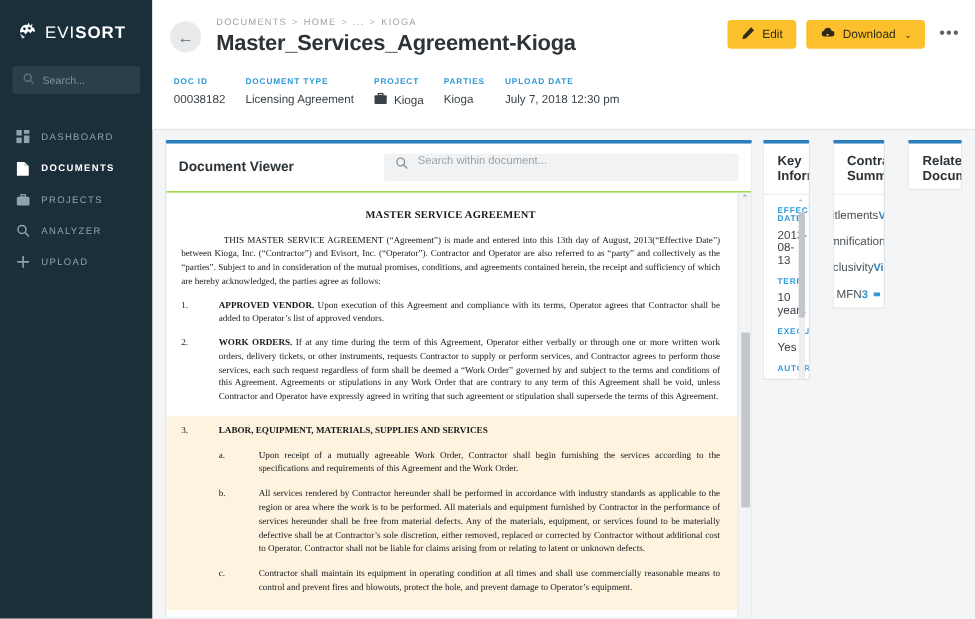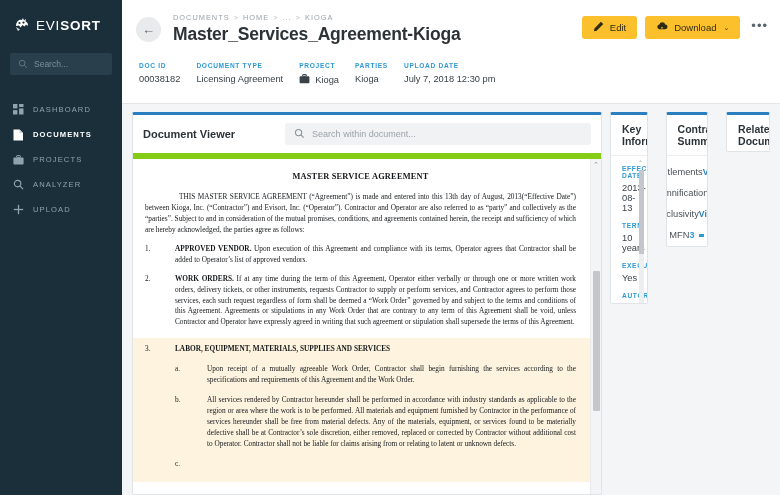--- a/index.html
+++ b/index.html
@@ -122,28 +122,28 @@
   }
   .panel {
     background: #fff;
     border: 1px solid #e1e4e7;
     border-top: 3px solid #2b7fbe;
     border-radius: 2px;
   }
   .viewer { flex: 1; display: flex; flex-direction: column; overflow: hidden; }
   .viewer-head {
     display: flex; align-items: center;
-    padding: 8px 10px; border-bottom: 6px solid #84cc16;
+    padding: 8px 10px; border-bottom: 1px solid #84cc16;
     min-height: 36px;
   }
   .viewer-title { font-size: 11px; font-weight: 700; color: #2c3338; }
   .doc-search {
-    margin-left: 50px; flex: 1;
+    margin-left: 72px; flex: 1;
     background: #f1f2f4; border-radius: 3px;
-    height: 22px; display: flex; align-items: center; padding: 0 9px;
+    height: 22px; display: flex; align-items: flex-start; padding: 0 9px;
   }
   .doc-search .mag { margin-right: 7px; }
   .doc-search input {
     background: transparent; border: none; outline: none;
     font-size: 9px; color: #6c757c; width: 100%;
     font-family: "Liberation Sans", sans-serif;
   }
   .doc-search input::placeholder { color: #9aa3a9; }
 
   .paper-wrap { flex: 1; display: flex; overflow: hidden; position: relative; }
@@ -407,20 +407,21 @@
               <div class="sub">
                 <span class="num">a.</span>
                 <span class="body">Upon receipt of a mutually agreeable Work Order, Contractor shall begin furnishing the services according to the specifications and requirements of this Agreement and the Work Order.</span>
               </div>
               <div class="sub">
                 <span class="num">b.</span>
                 <span class="body">All services rendered by Contractor hereunder shall be performed in accordance with industry standards as applicable to the region or area where the work is to be performed. All materials and equipment furnished by Contractor in the performance of services hereunder shall be free from material defects. Any of the materials, equipment, or services found to be materially defective shall be at Contractor’s sole discretion, either removed, replaced or corrected by Contractor without additional cost to Operator. Contractor shall not be liable for claims arising from or relating to latent or unknown defects.</span>
               </div>
               <div class="sub">
                 <span class="num">c.</span>
+                <span class="body">Contractor shall maintain its equipment in operating condition at all times and shall use commercially reasonable means to control and prevent fires and blowouts, protect the hole, and prevent damage to Operator’s equipment.</span>
               </div>
             </div>
           </div>
 
           <div class="vscroll">
             <span class="arr">⌃</span>
             <div class="thumb"></div>
           </div>
         </div>
       </div>

